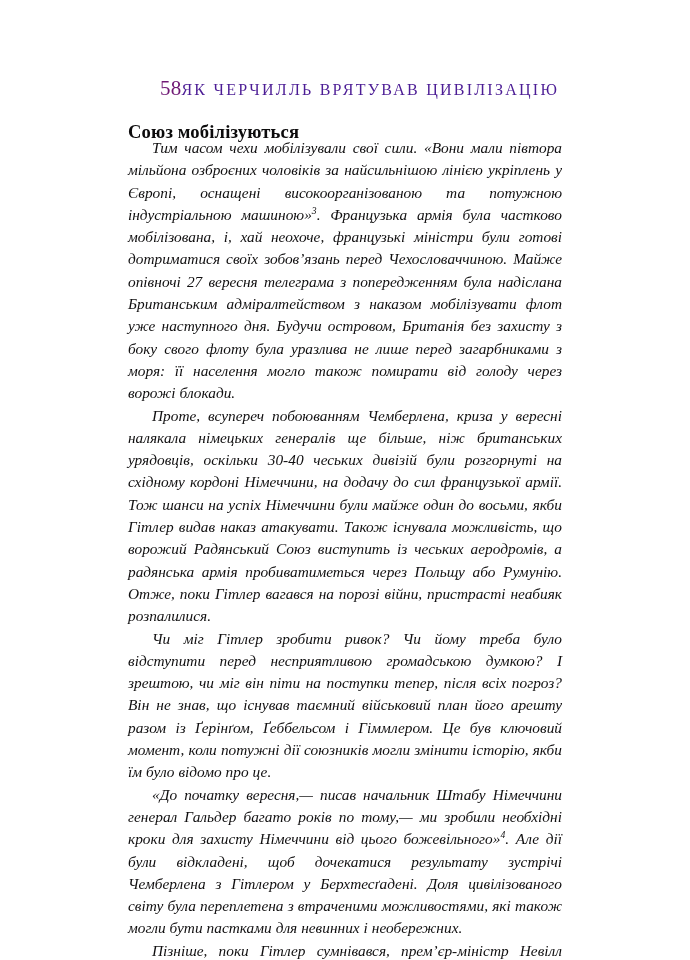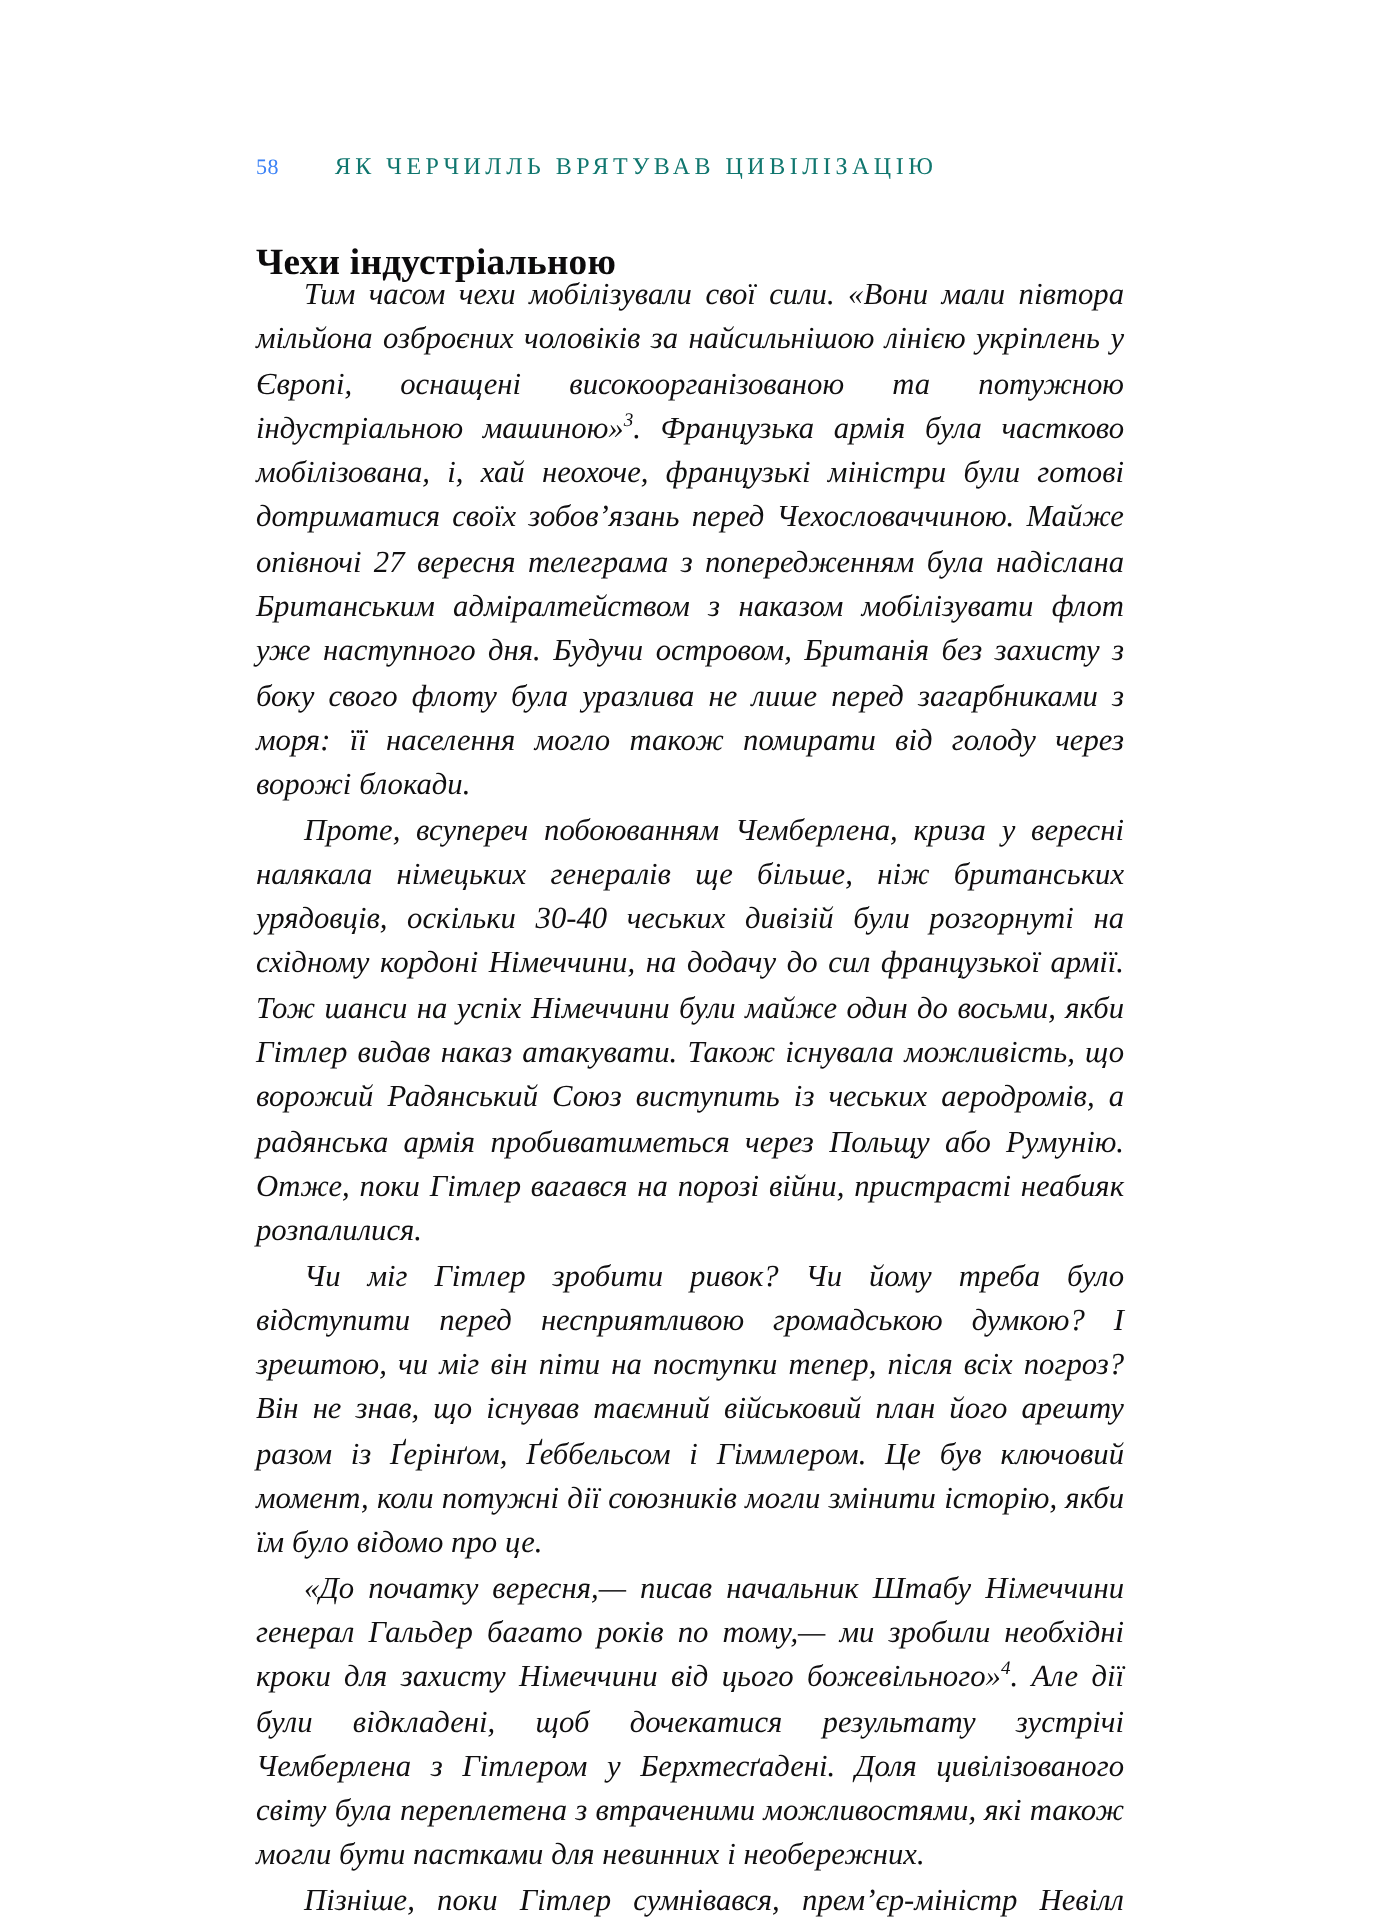--- a/index.html
+++ b/index.html
@@ -22,30 +22,30 @@
     position: absolute;
     left: 128px;
     top: 76px;
     width: 434px;
     height: 20px;
     display: flex;
     align-items: baseline;
     white-space: nowrap;
   }
   .folio {
-    font-size: 11px;
+    font-size: 21px;
     letter-spacing: 0.2px;
-    color: #3b82f6;
+    color: #701a75;
+    margin-left: 32px;
   }
   .running-title {
-    margin-left: 28px;
-    font-size: 12px;
+    font-size: 16px;
     letter-spacing: 2.25px;
     text-transform: uppercase;
-    color: #0f766e;
+    color: #4c1d95;
   }
 
   
   .section-heading {
     position: absolute;
     left: 128px;
     top: 106px;
     width: 434px;
     font-size: 18.6px;
     font-weight: bold;
@@ -81,21 +81,21 @@
 </head>
 <body>
 
 <div class="page">
 
   <div class="running-head">
     <span class="folio">58</span>
     <span class="running-title">ЯК ЧЕРЧИЛЛЬ ВРЯТУВАВ ЦИВІЛІЗАЦІЮ</span>
   </div>
 
-  <h2 class="section-heading">Чехи індустріальною</h2>
+  <h2 class="section-heading">Союз мобілізуються</h2>
 
   <div class="body-block">
 
     <p class="para"><span>Тим часом чехи мобілізували свої сили. «Вони мали півтора мільйона озброєних чоловіків за найсильнішою лінією укріплень у Європі, оснащені високоорганізованою та потужною індустріальною машиною»</span><span class="fn">3</span><span>. Французька армія була частково мобілізована, і, хай неохоче, французькі міністри були готові дотриматися своїх зобов’язань перед Чехословаччиною. Майже опівночі 27 вересня телеграма з попередженням була надіслана Британським адміралтейством з наказом мобілізувати флот уже наступного дня. Будучи островом, Британія без захисту з боку свого флоту була уразлива не лише перед загарбниками з моря: її населення могло також помирати від голоду через ворожі блокади.</span></p>
 
     <p class="para">Проте, всупереч побоюванням Чемберлена, криза у вересні налякала німецьких генералів ще більше, ніж британських урядовців, оскільки 30-40 чеських дивізій були розгорнуті на східному кордоні Німеччини, на додачу до сил французької армії. Тож шанси на успіх Німеччини були майже один до восьми, якби Гітлер видав наказ атакувати. Також існувала можливість, що ворожий Радянський Союз виступить із чеських аеродромів, а радянська армія пробиватиметься через Польщу або Румунію. Отже, поки Гітлер вагався на порозі війни, пристрасті неабияк розпалилися.</p>
 
     <p class="para">Чи міг Гітлер зробити ривок? Чи йому треба було відступити перед несприятливою громадською думкою? І зрештою, чи міг він піти на поступки тепер, після всіх погроз? Він не знав, що існував таємний військовий план його арешту разом із Ґерінґом, Ґеббельсом і Гіммлером. Це був ключовий момент, коли потужні дії союзників могли змінити історію, якби їм було відомо про це.</p>
 
     <p class="para"><span>«До початку вересня,— писав начальник Штабу Німеччини генерал Гальдер багато років по тому,— ми зробили необхідні кроки для захисту Німеччини від цього божевільного»</span><span class="fn">4</span><span>. Але дії були відкладені, щоб дочекатися результату зустрічі Чемберлена з Гітлером у Берхтесґадені. Доля цивілізованого світу була переплетена з втраченими можливостями, які також могли бути пастками для невинних і необережних.</span></p>

